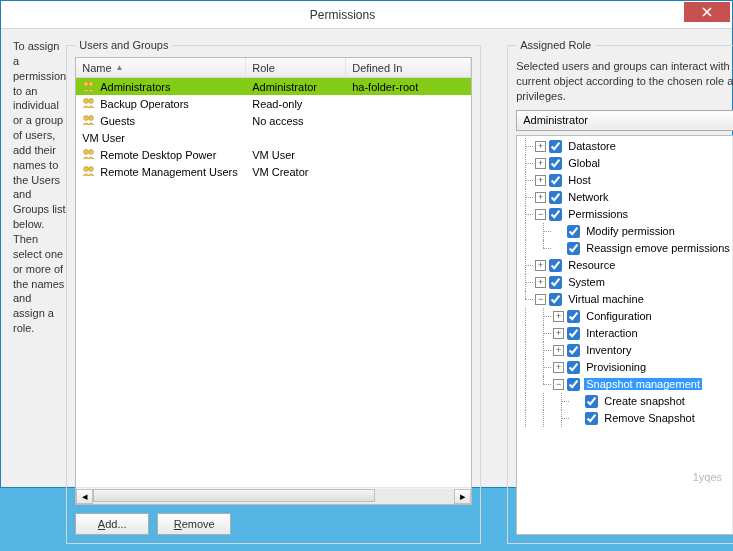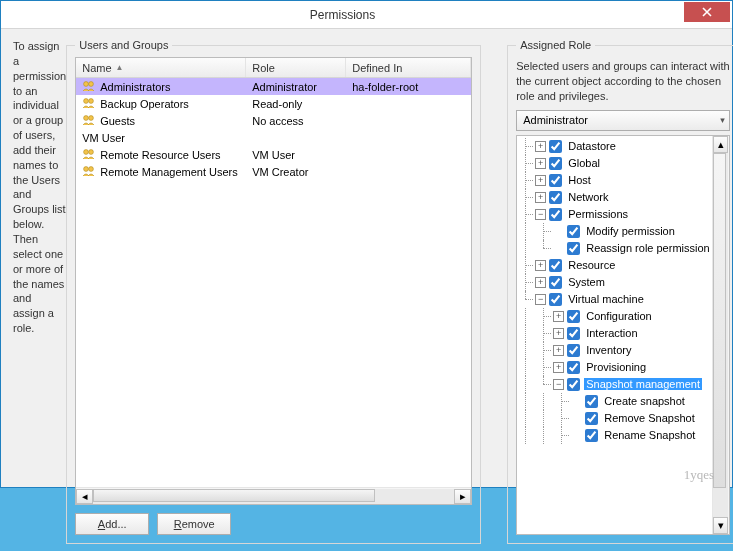--- a/index.html
+++ b/index.html
@@ -20,21 +20,21 @@
   
   .table-wrap { border: 1px solid #bcbcbc; background: #fff; flex: 1; display: flex; flex-direction: column; min-height: 0; }
   .thead { display: flex; background: linear-gradient(#fcfcfc,#ececec); border-bottom: 1px solid #d6d6d6; height: 20px; align-items: center; user-select: none; justify-content: center; }
   .th { padding: 0 6px; border-right: 1px solid #e4e4e4; height: 100%; display: flex; align-items: center; gap: 4px; color: #333; cursor: pointer; }
   .th.name { width: 170px; }
   .th.role { width: 100px; }
   .th.def  { flex: 1; }
   .sort-asc { font-size: 8px; color: #7a7a7a; }
   .tbody { flex: 1; overflow: hidden; }
   .row { display: flex; height: 17px; align-items: center; }
-  .row.sel { background: #c4b5fd; }
+  .row.sel { background: #84cc16; }
   .cell { padding: 0 6px; overflow: hidden; white-space: nowrap; }
   .cell.name { width: 170px; display: flex; align-items: center; gap: 4px; }
   .cell.role { width: 100px; }
   .cell.def  { flex: 1; }
   .group-icon { display:inline-block; }
   .hscroll { height: 17px; border-top: 1px solid #e6e6e6; display:flex; align-items:center; background:#f5f5f5; }
   .hscroll .arrow-btn { width:17px; height:15px; background:linear-gradient(#fdfdfd,#e6e6e6); border:1px solid #c0c0c0; display:flex;align-items:center;justify-content:center; cursor:pointer;}
   .hscroll .track { flex:1; height:15px; background:#eaeaea; position:relative; }
   .hscroll .thumb { position:absolute; left:0; top:0; height:13px; width:78%; background:linear-gradient(#f5f5f5,#dedede); border:1px solid #c0c0c0;}
   .ug-buttons { margin-top: 8px; display:flex; gap:8px; }
@@ -55,21 +55,21 @@
   .guide::before { content:""; position:absolute; left:8px; top:0; bottom:0; border-left:1px dotted #9a9a9a; }
   .guide.tee::after { content:""; position:absolute; left:8px; top:8px; width:8px; border-top:1px dotted #9a9a9a; }
   .guide.last::before { bottom:9px; }
   .toggle { width:11px; height:11px; border:1px solid #8a8a8a; background:#fff; display:flex; align-items:center; justify-content:center; font-size:9px; line-height:1; margin-right:3px; cursor:pointer; color:#555; position:relative; z-index:1;}
   .toggle.blank { border:none; background:transparent; cursor:default;}
   .cb { width:13px; height:13px; accent-color:#2d7bd1; margin-right:4px; cursor:pointer;}
   .node-label { padding:0 2px; }
   .node-label.sel { background:#3399ff; color:#fff; }
   
   .footer { height:42px; display:flex; align-items:center; justify-content:flex-end; gap:8px; padding-right:14px; }
-  .watermark { position:absolute; right:18px; bottom:4px; color:#b8b8b8; font-size:13px;font-family:Liberation Serif, serif; }
+  .watermark { position:absolute; right:10px; bottom:4px; color:#b8b8b8; font-size:11px; }
   u { text-decoration: underline; }
 </style>
 </head>
 <body>
 <div class="window-border">
 
 <div class="titlebar">
   <div class="titlebar-title">Permissions</div>
   <div class="titlebar-close">
     <svg viewBox="0 0 10 10">
@@ -144,21 +144,21 @@
                 <div class="cell def"></div>
               </div>
               <div class="row">
                 <div class="cell name">
                   <span class="group-icon"><svg width="14" height="12" viewBox="0 0 14 12">
                       <circle cx="4" cy="4" r="2.4" fill="#f3c34a" stroke="#b08b20" stroke-width="0.6"></circle>
                       <circle cx="9" cy="4" r="2.4" fill="#f3c34a" stroke="#b08b20" stroke-width="0.6"></circle>
                       <path d="M1 11 Q4 7 7 11" fill="#f3c34a" stroke="#b08b20" stroke-width="0.6"></path>
                       <path d="M6 11 Q9 7 12 11" fill="#f3c34a" stroke="#b08b20" stroke-width="0.6"></path>
                     </svg></span>
-                  <span>Remote Resource Users</span>
+                  <span>Remote Desktop Power</span>
                 </div>
                 <div class="cell role">VM User</div>
                 <div class="cell def"></div>
               </div>
               <div class="row">
                 <div class="cell name">
                   <span class="group-icon"><svg width="14" height="12" viewBox="0 0 14 12">
                       <circle cx="4" cy="4" r="2.4" fill="#f3c34a" stroke="#b08b20" stroke-width="0.6"></circle>
                       <circle cx="9" cy="4" r="2.4" fill="#f3c34a" stroke="#b08b20" stroke-width="0.6"></circle>
                       <path d="M1 11 Q4 7 7 11" fill="#f3c34a" stroke="#b08b20" stroke-width="0.6"></path>
@@ -245,21 +245,21 @@
                 <input type="checkbox" class="cb" checked="" style="">
                 <span class="node-label">Modify permission</span>
               </div>
               <div class="node">
                 <span class="indent-guides">
                   <span class="guide"></span>
                   <span class="guide tee last"></span>
                 </span>
                 <span class="toggle blank"></span>
                 <input type="checkbox" class="cb" checked="" style="">
-                <span class="node-label">Reassign role permission</span>
+                <span class="node-label">Reassign emove permissions</span>
               </div>
               <div class="node">
                 <span class="indent-guides">
                   <span class="guide tee"></span>
                 </span>
                 <span class="toggle">+</span>
                 <input type="checkbox" class="cb" checked="" style="">
                 <span class="node-label">Resource</span>
               </div>
               <div class="node">
@@ -335,30 +335,20 @@
               </div>
               <div class="node">
                 <span class="indent-guides">
                   <span class="guide"></span>
                   <span class="guide"></span>
                   <span class="guide tee"></span>
                 </span>
                 <span class="toggle blank"></span>
                 <input type="checkbox" class="cb" checked="" style="">
                 <span class="node-label">Remove Snapshot</span>
-              </div>
-              <div class="node">
-                <span class="indent-guides">
-                  <span class="guide"></span>
-                  <span class="guide"></span>
-                  <span class="guide tee"></span>
-                </span>
-                <span class="toggle blank"></span>
-                <input type="checkbox" class="cb" checked="" style="">
-                <span class="node-label">Rename Snapshot</span>
               </div>
             </div>
         <div class="vscroll">
           <div class="arrow-btn">▴</div>
           <div class="track">
                 <div class="thumb"></div>
               </div>
           <div class="arrow-btn">▾</div>
         </div>
       </div>

